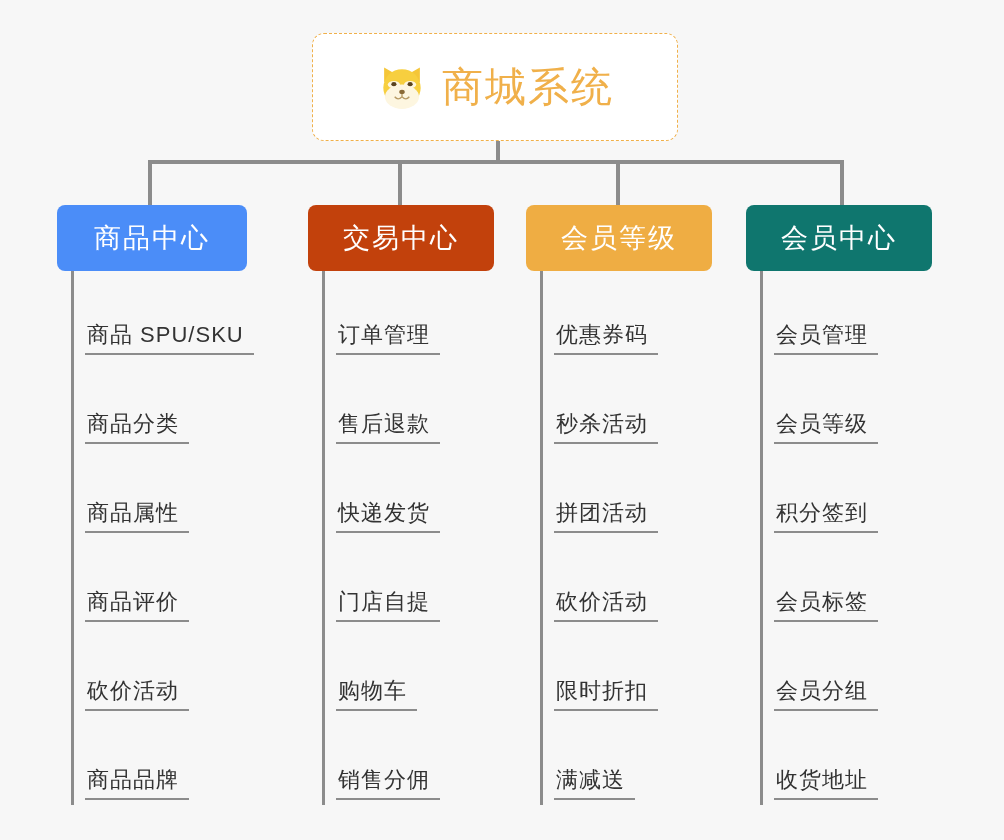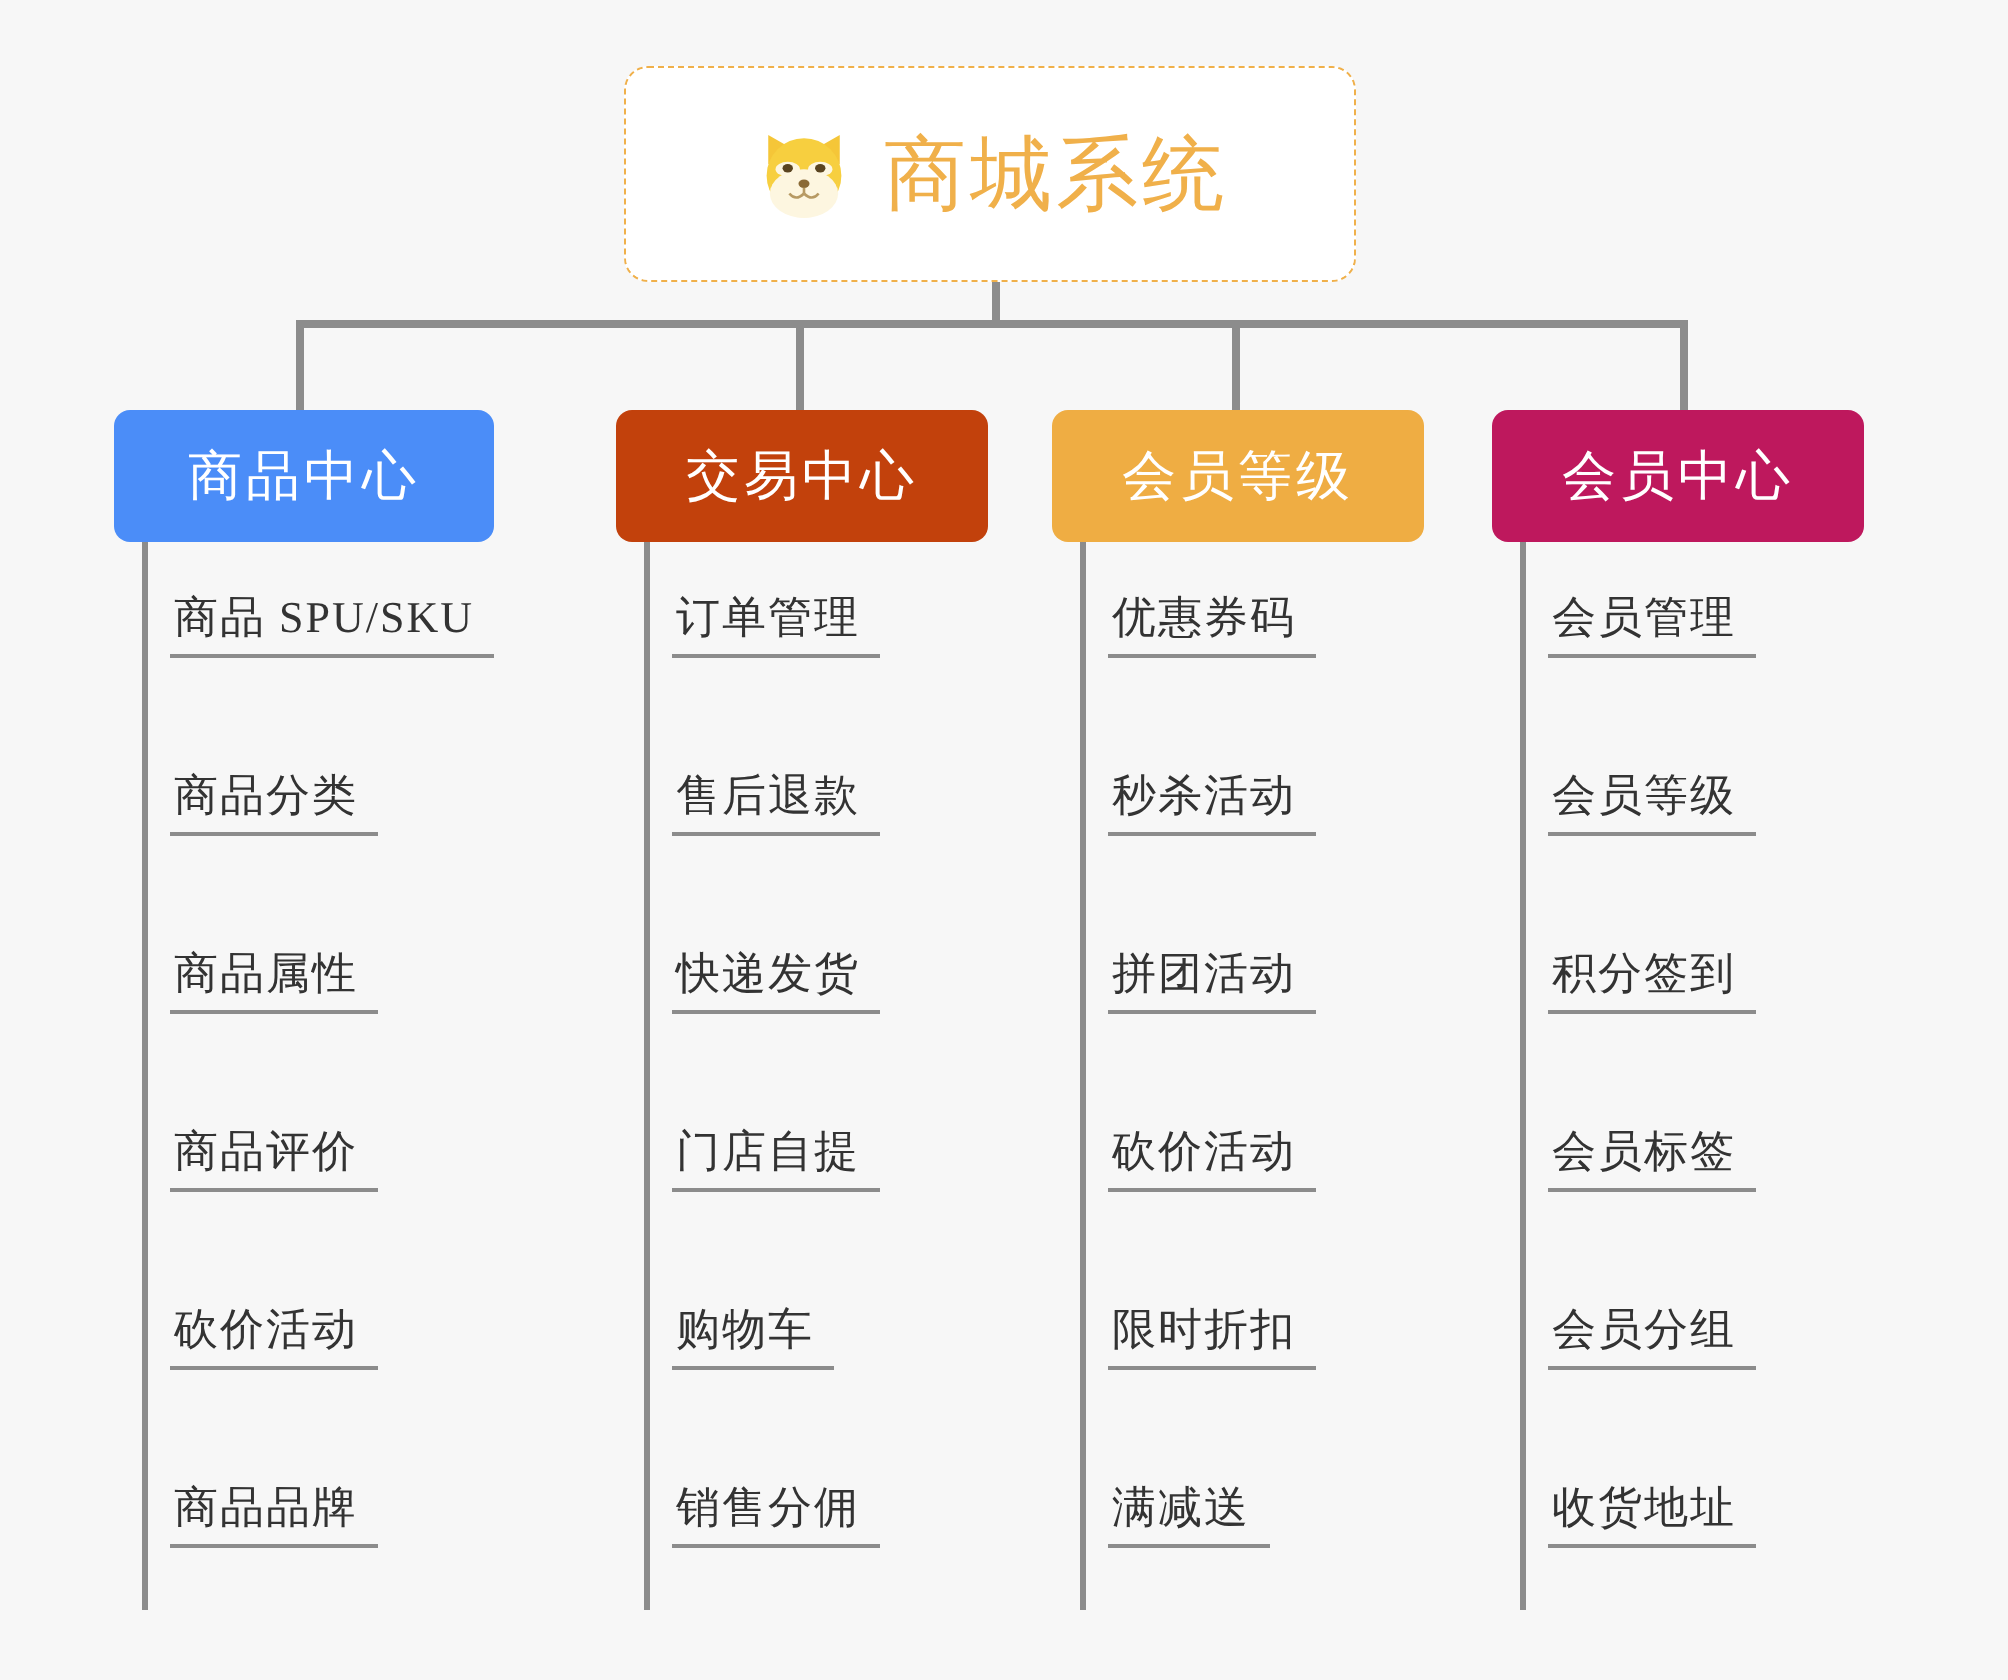--- a/index.html
+++ b/index.html
@@ -12,21 +12,20 @@
     background: #f7f7f7;
     font-family: "Liberation Sans", "DejaVu Sans", sans-serif;
     overflow: hidden;
     position: relative;
   }
 
   #mindmap {
     position: relative;
     width: 1004px;
     height: 840px;
-    font-family: Liberation Serif, serif;
   }
 
   
   .root-node {
     position: absolute;
     left: 312px;
     top: 33px;
     width: 366px;
     height: 108px;
     background: #ffffff;
@@ -96,40 +95,40 @@
     align-items: center;
     justify-content: center;
     color: #ffffff;
     font-size: 27px;
     letter-spacing: 2px;
     box-sizing: border-box;
   }
   .cat-1 { background: #4b8df8; }
   .cat-2 { background: #c2410c; }
   .cat-3 { background: #efad43; }
-  .cat-4 { background: #be185d; }
+  .cat-4 { background: #0f766e; }
 
   
   .leaf-area {
     position: relative;
     padding-left: 0;
   }
   .trunk {
     position: absolute;
     left: 14px;
     top: 0;
     width: 3px;
     background: #8c8c8c;
   }
   .leaf {
     position: relative;
     height: 89px;
     box-sizing: border-box;
     display: flex;
-    align-items: center;
+    align-items: flex-end;
     padding-left: 46px;
     padding-bottom: 5px;
   }
   .leaf-label {
     font-size: 22px;
     color: #333333;
     letter-spacing: 1px;
     line-height: 1.1;
     white-space: nowrap;
     border-bottom: 2px solid #8c8c8c;

